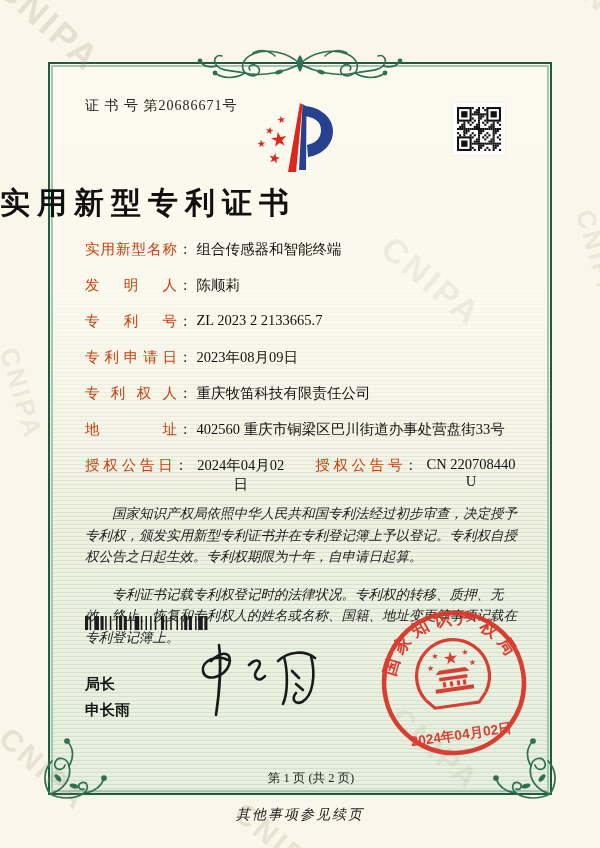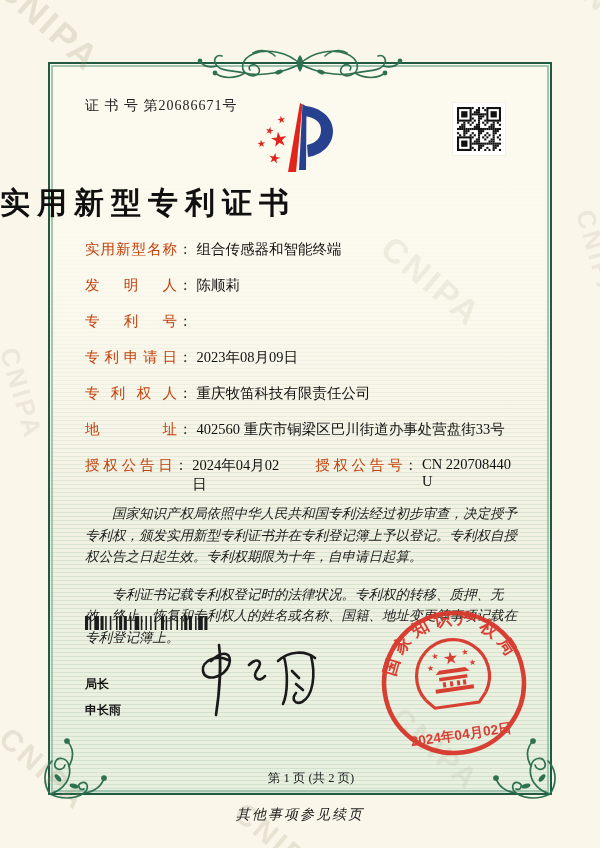--- a/index.html
+++ b/index.html
@@ -71,36 +71,36 @@
   }
 
   .fields{position:absolute;left:85px;top:240px;width:435px;}
   .frow{height:36px;display:flex;align-items:flex-start;font-size:14.5px;color:#1c1c1c;}
   .flabel{
     display:inline-block;width:92px;
     text-align:justify;text-align-last:justify;
     color:#c2410c;
   }
   .fcolon{margin:0 4px 0 1px;color:#2a2a2a;}
-  .fvalue{color:#111;}
+  .fvalue{color:#111;text-align:center;}
   .fpair2{margin-left:26px;display:flex;}
 
   .body-text{
     position:absolute;left:85px;top:487px;width:432px;
     font-size:13.5px;line-height:21.5px;color:#1b1b1b;
     font-style:italic;
   }
   .body-text p{margin:16px 0 7px 0;text-indent:2em;}
 
   .barcode{position:absolute;left:85px;top:616px;}
 
   .director{
     position:absolute;left:85px;top:671px;
     font-family:"Liberation Sans","DejaVu Sans",sans-serif;
-    font-size:12px;font-weight:600;color:#151515;line-height:26px;
+    font-size:15px;font-weight:600;color:#151515;line-height:26px;
   }
   .signature{position:absolute;left:183px;top:641px;}
 
   .seal{
     position:absolute;left:378px;top:607px;width:152px;height:152px;
     transform:rotate(-8deg);opacity:.95;
   }
 
   .page-num{
     position:absolute;left:11px;top:770px;width:100%;
@@ -366,20 +366,21 @@
           <span class="fvalue">组合传感器和智能终端</span>
         </div>
         <div class="frow">
           <span class="flabel">发明人</span>
           <span class="fcolon">：</span>
           <span class="fvalue">陈顺莉</span>
         </div>
         <div class="frow">
           <span class="flabel">专利号</span>
           <span class="fcolon">：</span>
+          <span class="fvalue">ZL 2023 2 2133665.7</span>
         </div>
         <div class="frow">
           <span class="flabel">专利申请日</span>
           <span class="fcolon">：</span>
           <span class="fvalue">2023年08月09日</span>
         </div>
         <div class="frow">
           <span class="flabel">专利权人</span>
           <span class="fcolon">：</span>
           <span class="fvalue">重庆牧笛科技有限责任公司</span>

